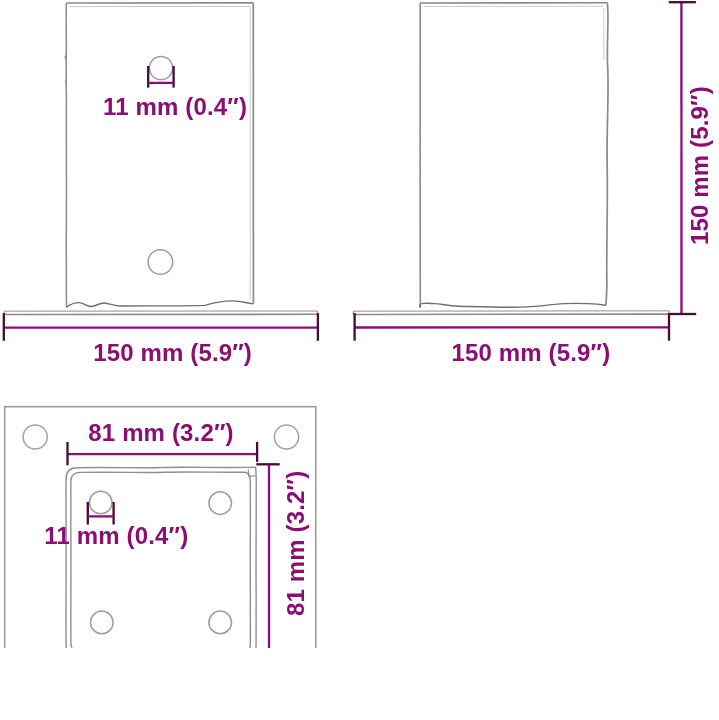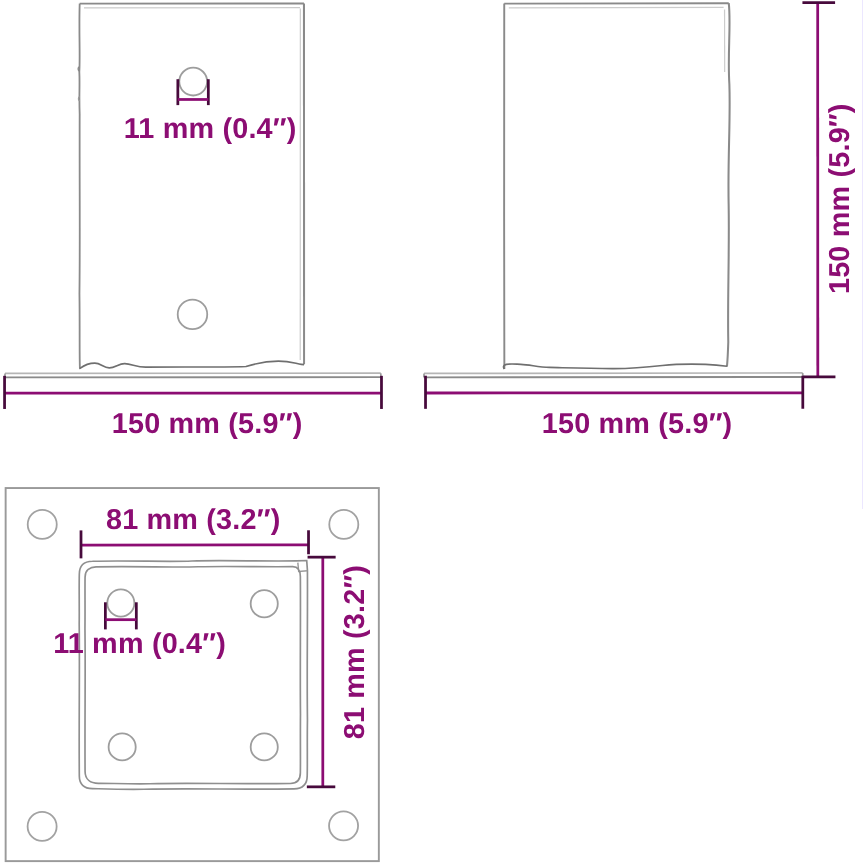--- a/index.html
+++ b/index.html
@@ -1,16 +1,16 @@
 <!DOCTYPE html>
 <html><head>
 <meta charset="utf-8">
 <style>
 html,body{margin:0;padding:0;background:#ffffff;}
-#wrap{width:719px;height:720px;position:relative;overflow:hidden;background:#c4b5fd;}
+#wrap{width:719px;height:648px;position:relative;overflow:hidden;background:#f9a8d4;}
 text{font-family:"Liberation Sans",sans-serif;font-weight:bold;fill:#8c0d73;letter-spacing:0.15px;}
 </style>
 </head>
 <body>
 <div id="wrap">
 <svg width="719" height="720" viewBox="0 0 719 720">
 
 <rect x="0" y="0" width="719" height="720" fill="#ffffff"></rect>
 
 <g fill="none">

